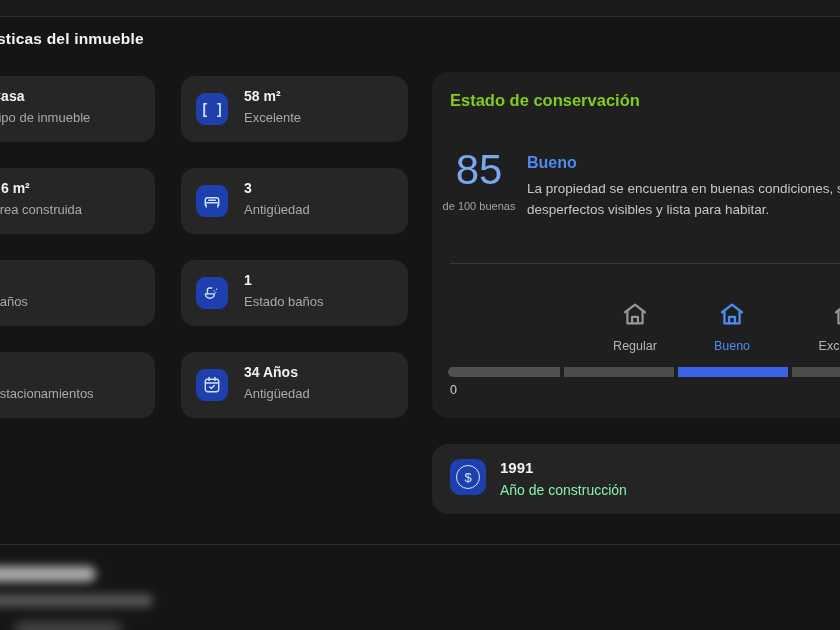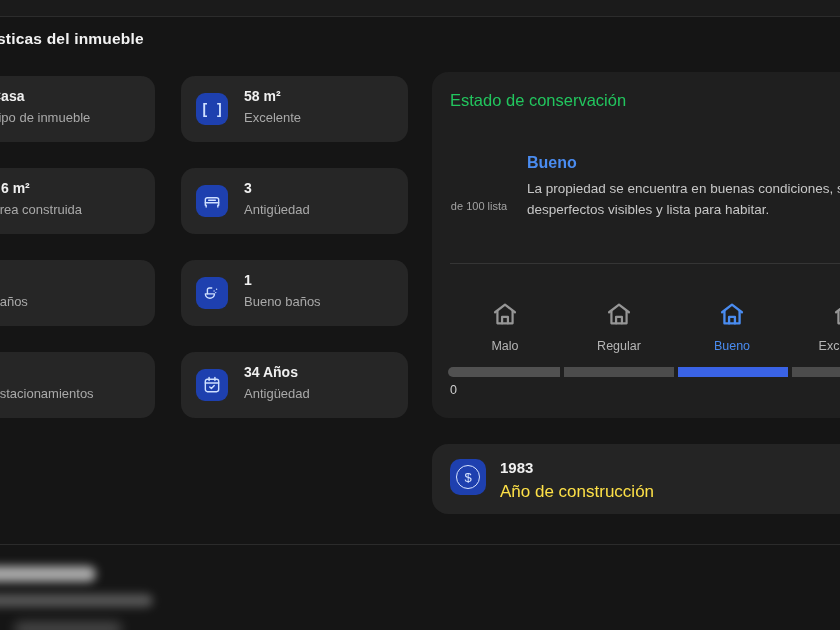--- a/index.html
+++ b/index.html
@@ -33,21 +33,21 @@
     position:absolute;left:63px;top:34px;font-size:13px;color:#a9a9a9;white-space:nowrap;
   }
   .shift-digit{margin-left:10px;}
   .brackets{font-size:14px;font-weight:700;letter-spacing:3px;color:#cfe0ff;padding-left:3px;}
   
   .panel{
     position:absolute;left:432px;top:72px;width:488px;height:346px;
     background:#1f1f1f;border-radius:16px;
   }
   .panel-title{
-    position:absolute;left:18px;top:19px;font-size:16.5px;font-weight:400;color:#22c55e;white-space:nowrap;
+    position:absolute;left:18px;top:19px;font-size:16.5px;font-weight:700;color:#84cc16;white-space:nowrap;
   }
   .score{
     position:absolute;left:12px;top:74px;width:70px;text-align:center;
     font-size:42px;font-weight:500;color:#7aa7f2;line-height:48px;
   }
   .score-caption{
     position:absolute;left:6px;top:128px;width:82px;text-align:center;
     font-size:11px;color:#a3a3a3;white-space:nowrap;
   }
   .status{
@@ -79,21 +79,21 @@
   .year-card .icon{
     position:absolute;left:18px;top:15px;width:36px;height:36px;border-radius:10px;
     background:#1e40af;display:flex;align-items:center;justify-content:center;
   }
   .dollar-circle{
     width:22px;height:22px;border:1.5px solid #d7e4ff;border-radius:50%;
     display:flex;align-items:center;justify-content:center;
     color:#d7e4ff;font-size:13px;font-weight:400;
   }
   .year-card .value{position:absolute;left:68px;top:15px;font-size:15px;font-weight:700;color:#f0f0f0;}
-  .year-card .label{position:absolute;left:68px;top:38px;font-size:17px;color:#fde047;white-space:nowrap;}
+  .year-card .label{position:absolute;left:68px;top:38px;font-size:14px;color:#86efac;white-space:nowrap;}
   
   .bottom-divider{position:absolute;left:0;top:544px;width:840px;height:1px;background:#2b2b2b;}
   .blur1{
     position:absolute;left:-22px;top:566px;width:118px;height:16px;border-radius:8px;
     background:#cfcfcf;opacity:.8;filter:blur(5px);
   }
   .blur2{
     position:absolute;left:-22px;top:594px;width:175px;height:13px;border-radius:7px;
     background:#8d8d8d;opacity:.55;filter:blur(5px);
   }
@@ -157,60 +157,51 @@
     <span class="icon">
       <svg width="20" height="20" viewBox="0 0 24 24" fill="none" stroke="currentColor" stroke-width="1.7" stroke-linecap="round" stroke-linejoin="round">
         <path d="M4 13h11c0 3.2-2.6 5.3-5.5 5.3S4 16.2 4 13z"></path>
         <path d="M6.5 13V8.2A2.2 2.2 0 0 1 8.7 6h3"></path>
         <path d="M14.5 9.5v.01"></path>
           <path d="M17.5 7.5v.01"></path>
           <path d="M16.5 11.5v.01"></path>
       </svg>
     </span>
     <span class="value">1</span>
-    <span class="label">Bueno baños</span>
+    <span class="label">Estado baños</span>
   </div>
   <div class="card" style="left:181px;top:352px;">
     <span class="icon">
       <svg width="20" height="20" viewBox="0 0 24 24" fill="none" stroke="currentColor" stroke-width="1.7" stroke-linecap="round" stroke-linejoin="round">
         <rect x="4" y="5" width="16" height="15" rx="2.5"></rect>
         <path d="M4 9.5h16"></path>
           <path d="M8.5 3v3.5"></path>
           <path d="M15.5 3v3.5"></path>
         <path d="m9.3 14.3 2 2 3.4-3.6"></path>
       </svg>
     </span>
     <span class="value">34 Años</span>
     <span class="label">Antigüedad</span>
   </div>
 
   <div class="panel">
     <div class="panel-title">Estado de conservación</div>
 
-    <div class="score-caption">de 100 lista</div>
+    <div class="score">85</div>
+    <div class="score-caption">de 100 buenas</div>
 
     <div class="status">Bueno</div>
     <div class="desc">
       <span>La propiedad se encuentra en buenas condiciones, sin</span>
       <span>desperfectos visibles y lista para habitar.</span>
     </div>
 
     <div class="panel-divider"></div>
 
-    <div class="scale-item" style="left:13px;">
-      <span class="house">
-        <svg width="28" height="28" viewBox="0 0 24 24" fill="none" stroke="currentColor" stroke-width="1.9" stroke-linecap="round" stroke-linejoin="round">
-          <path d="M3.5 10.5 12 4l8.5 6.5"></path>
-            <path d="M5.5 9.3V20h13V9.3"></path>
-            <path d="M9.5 20v-5.5h5V20"></path>
-        </svg>
-      </span>
-      <div class="scale-label">Malo</div>
-    </div>
-    <div class="scale-item" style="left:127px;">
+    <div class="scale-item" style="left:143px;">
       <span class="house">
         <svg width="28" height="28" viewBox="0 0 24 24" fill="none" stroke="currentColor" stroke-width="1.9" stroke-linecap="round" stroke-linejoin="round">
           <path d="M3.5 10.5 12 4l8.5 6.5"></path>
             <path d="M5.5 9.3V20h13V9.3"></path>
             <path d="M9.5 20v-5.5h5V20"></path>
         </svg>
       </span>
       <div class="scale-label">Regular</div>
     </div>
     <div class="scale-item active" style="left:240px;">
@@ -239,21 +230,21 @@
     <div class="seg s3"></div>
     <div class="seg s4"></div>
 
     <div class="bar-min">0</div>
   </div>
 
   <div class="year-card">
     <span class="icon">
       <span class="dollar-circle">$</span>
     </span>
-    <span class="value">1983</span>
+    <span class="value">1991</span>
     <span class="label">Año de construcción</span>
   </div>
 
   <div class="bottom-divider"></div>
   <div class="blur1"></div>
   <div class="blur2"></div>
   <div class="blur3"></div>
 
 </div>
 

